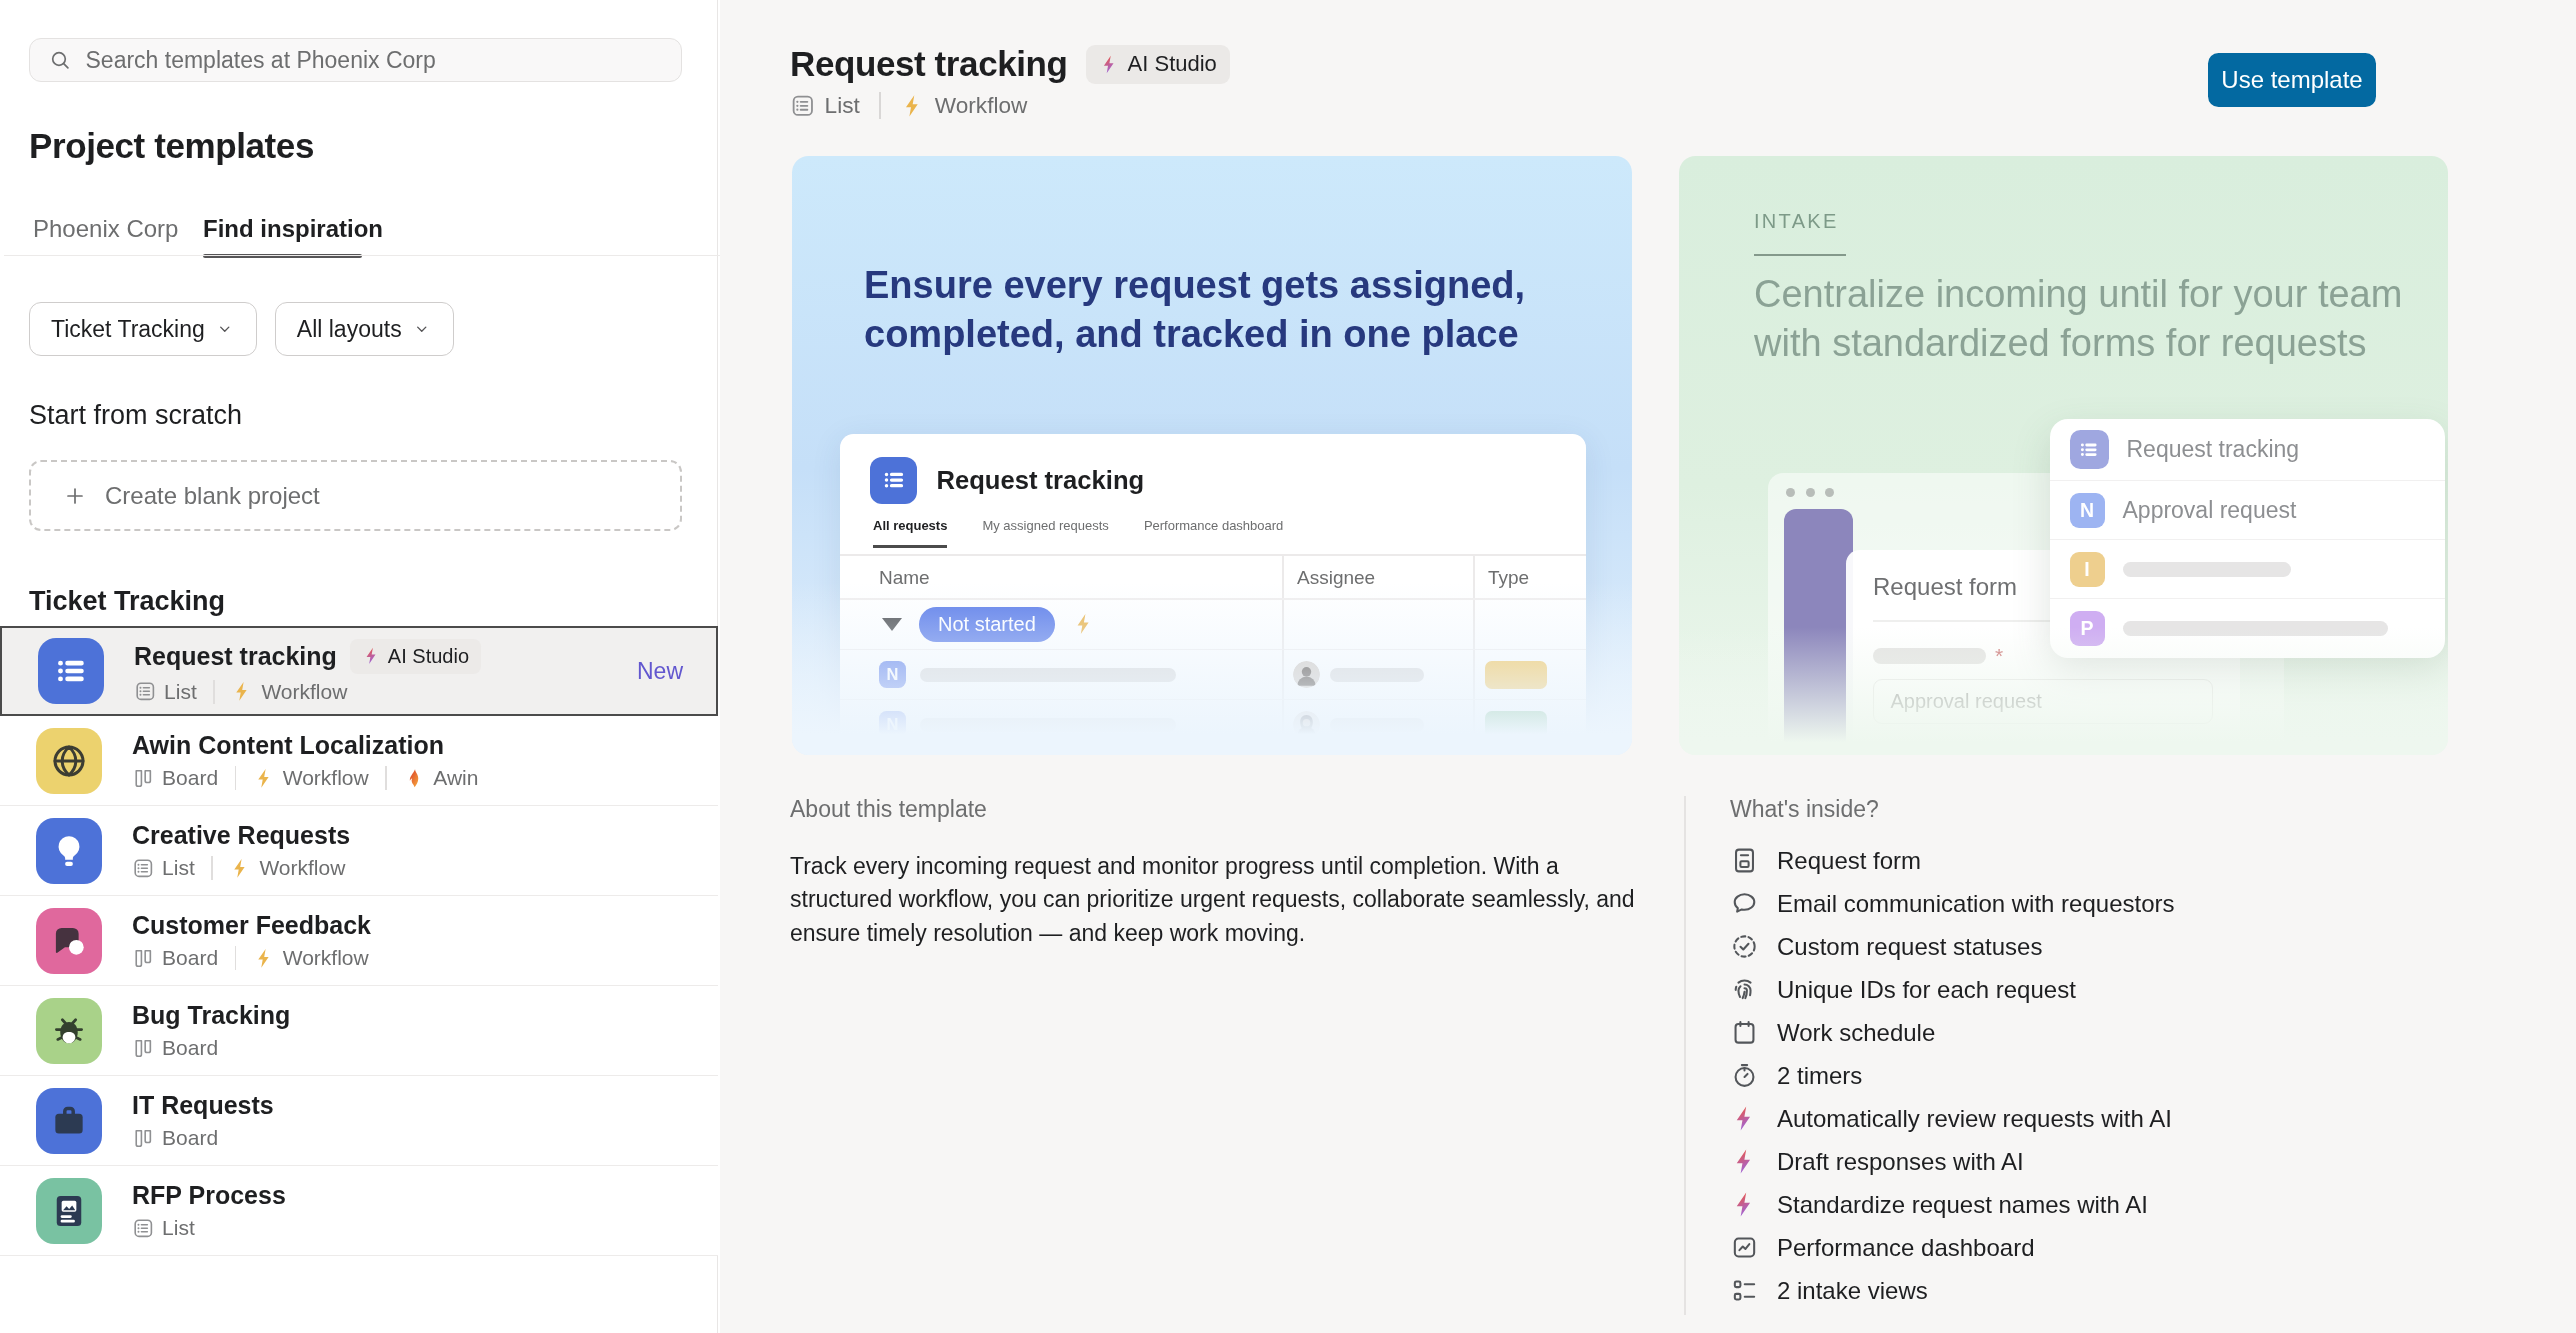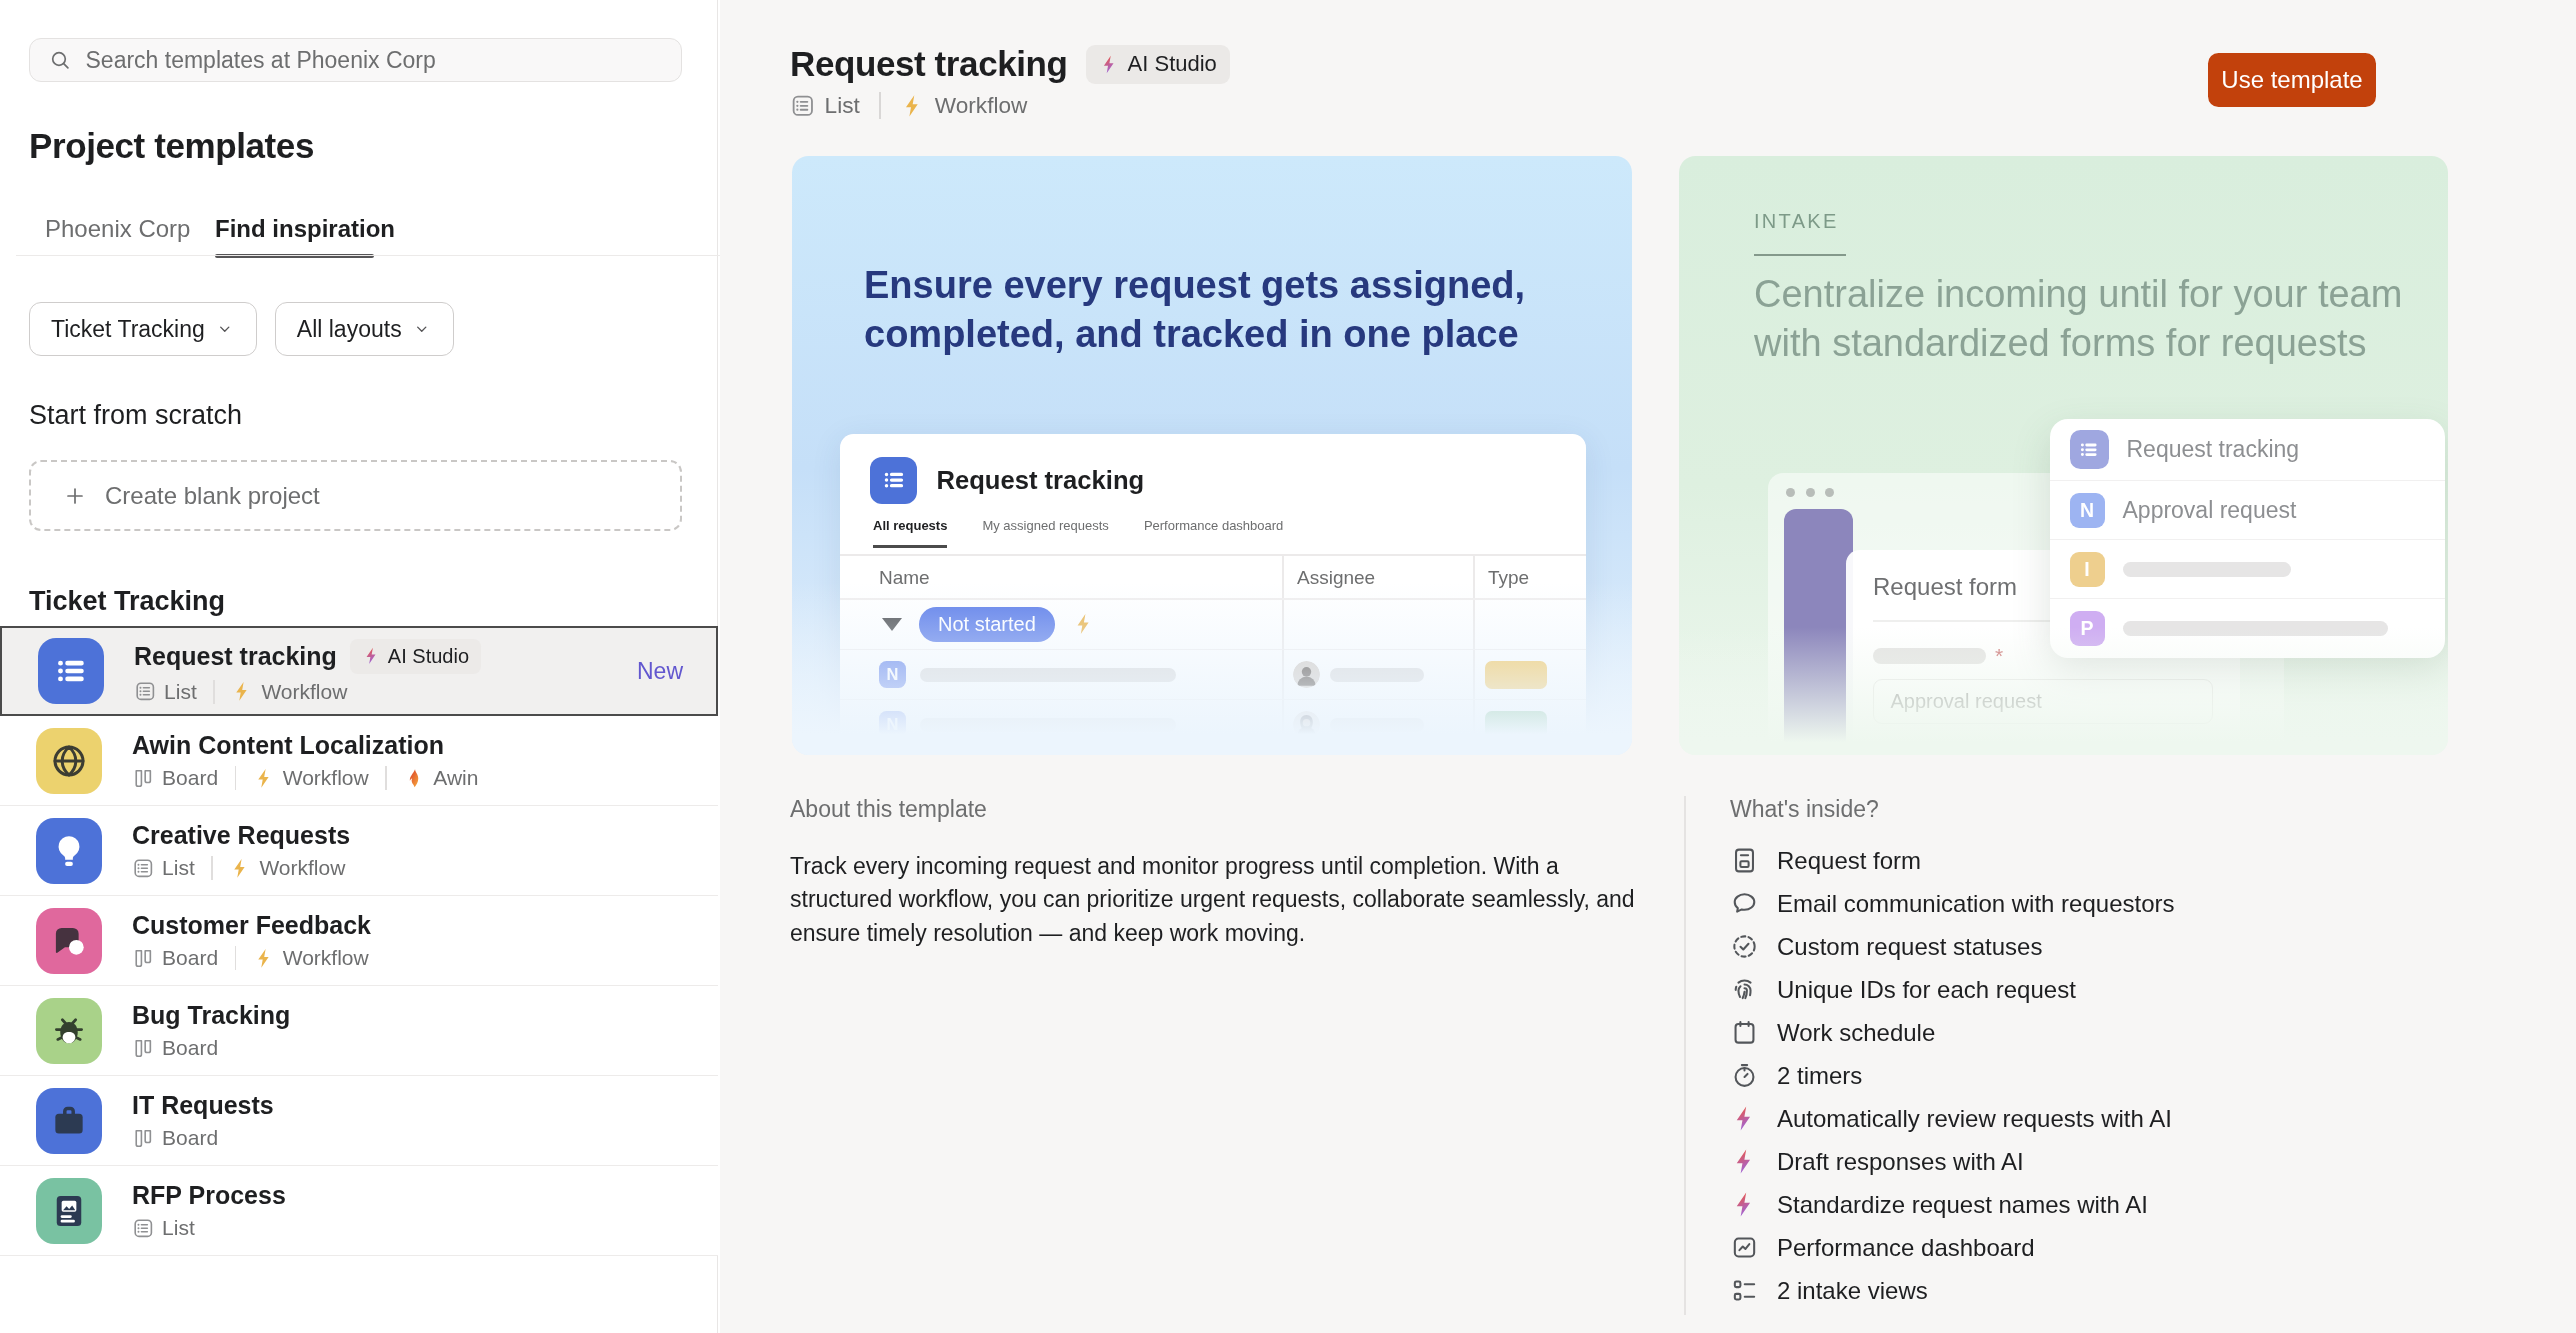--- a/index.html
+++ b/index.html
@@ -12,21 +12,21 @@
   .sidebar { position:absolute; left:0; top:0; width:718px; height:1334px;
              background:#fff; border-right:1.5px solid #e8e6e5; }
   .search-box { position:absolute; left:29px; top:38px; width:653px; height:44px;
                 background:#f9f8f8; border:1.5px solid #e4e2e1; border-radius:12px;
                 display:flex; align-items:center; padding:0 18px; gap:13.5px; }
   .search-box svg { width:24px; height:24px; stroke:#6d6e6f; flex:none; }
   .search-ph { font-size:23px; color:#6d6e6f; }
 
   .side-title { position:absolute; left:29px; top:126px; font-size:35px; font-weight:700; letter-spacing:-0.4px; }
 
-  .tabs { position:absolute; left:16px; top:202px; width:846px; height:54px; }
+  .tabs { position:absolute; left:4px; top:202px; width:846px; height:54px; }
   .tabs .divider { position:absolute; left:0; right:0; bottom:0; height:1.5px; background:#eceae9; }
   .tab { position:absolute; bottom:13.5px; font-size:24px; color:#6d6e6f; cursor:pointer; }
   .tab.t0 { left:29px; }
   .tab.t1 { left:199px; color:#1e1f21; font-weight:700; }
   .tab-underline { position:absolute; left:199px; bottom:-1.5px; width:159px; height:3.8px; background:#565557; border-radius:2.3px; }
 
   .filters { position:absolute; left:29px; top:302px; display:flex; gap:18px; }
   .filter-btn { height:54px; border:1.5px solid #cfcdcc; border-radius:12px; background:#fff;
                 display:flex; align-items:center; gap:10.5px; padding:0 21px;
                 font-size:23px; color:#1e1f21; }
@@ -66,21 +66,21 @@
   .hd-title { font-size:35px; font-weight:700; letter-spacing:-0.4px; }
   .hd-badge { display:flex; align-items:center; gap:7.5px; background:#ebe9e7; border-radius:9px;
               height:39px; padding:0 13.5px; font-size:22px; }
   .hd-badge svg { width:21px; height:21px; }
   .hd-meta { position:absolute; left:790px; top:92px; display:flex; align-items:center; gap:13.5px;
              font-size:22.6px; color:#6d6e6f; }
   .hd-meta .m { display:flex; align-items:center; gap:9px; }
   .hd-meta svg { width:25.6px; height:25.6px; }
   .hd-sep { width:1.5px; height:27px; background:#d9d7d6; margin:0 6px; }
   .use-btn { position:absolute; left:2208px; top:53px; width:168px; height:54px;
-             background:#c2410c; color:#fff; font-size:24px; font-weight:500;
+             background:#0369a1; color:#fff; font-size:24px; font-weight:500;
              border:none; border-radius:10.5px; font-family:inherit; cursor:pointer; }
 
   
   .card { position:absolute; top:156px; height:599px; border-radius:16.5px; overflow:hidden; }
   .card-blue { left:792px; width:840px;
                background:linear-gradient(180deg,#cde9fb 0%,#c5dff8 52%,#e3f0fc 100%); }
   .card-green { left:1679px; width:769px;
                background:linear-gradient(180deg,#d9eedd 0%,#def0e0 55%,#edf7ee 100%); }
   .blue-headline { position:absolute; left:72px; top:105px; width:662px;
                    font-size:38px; line-height:1.3; font-weight:600; color:#27397e; }

